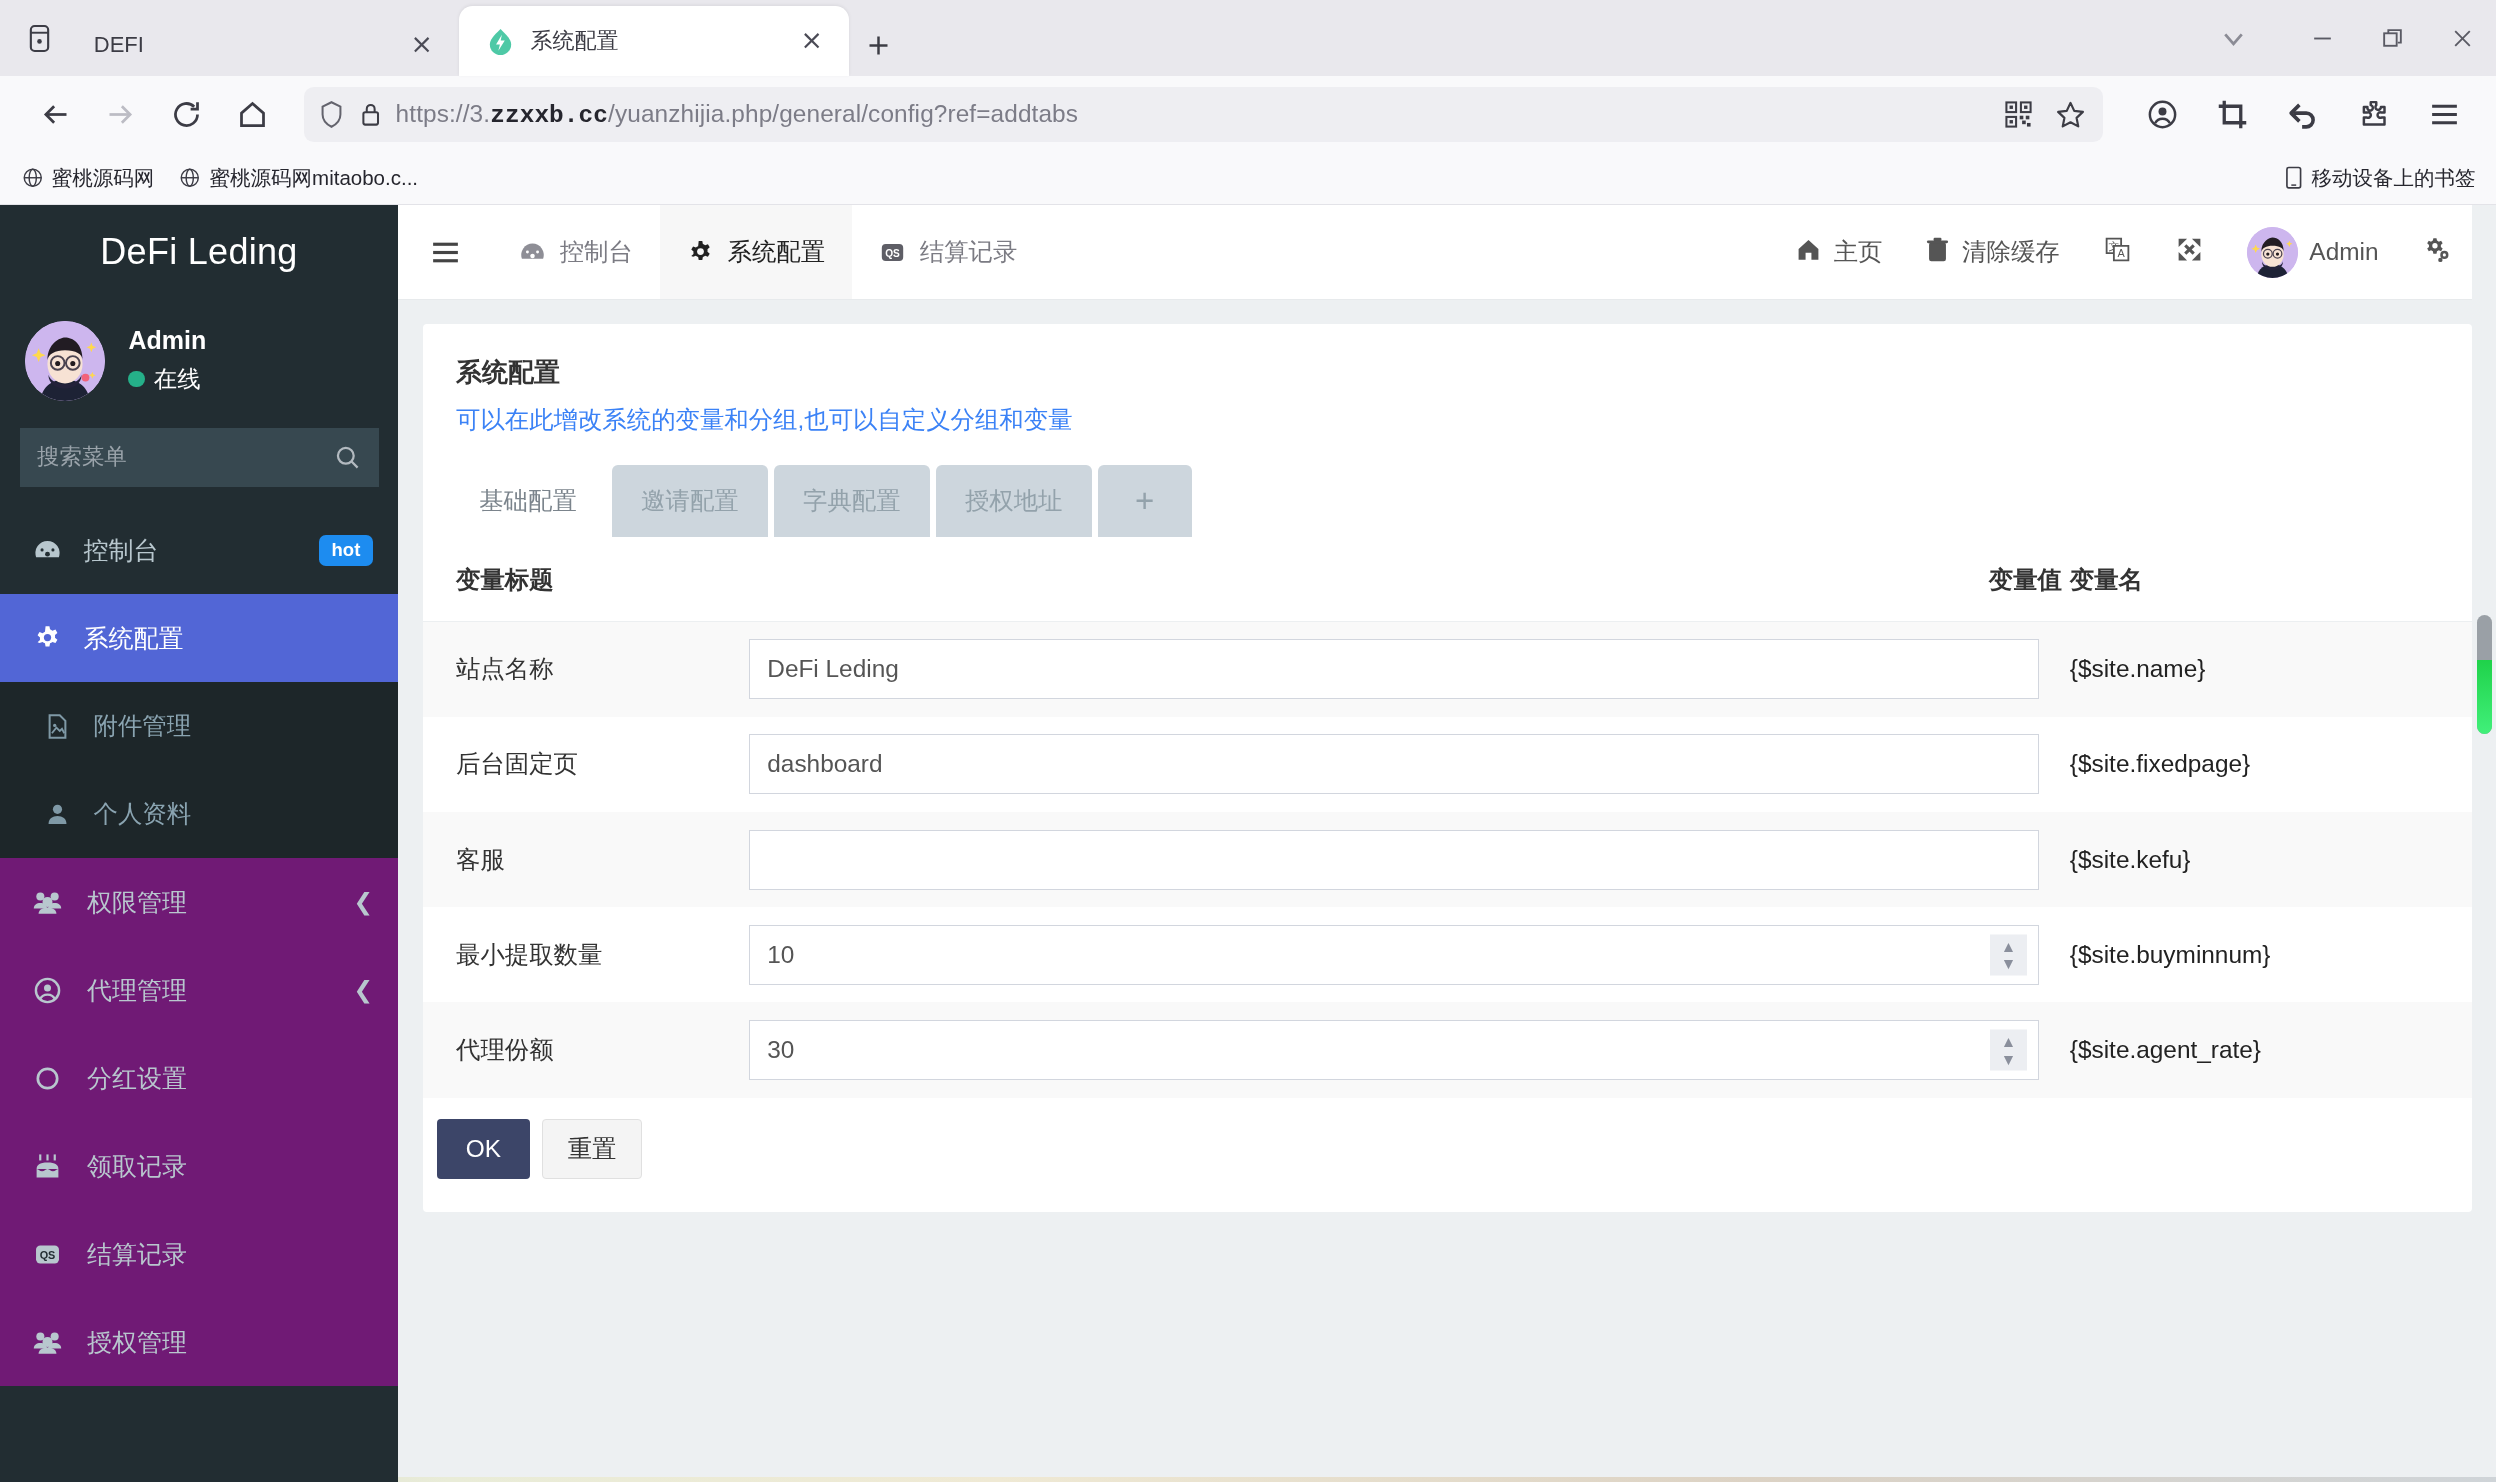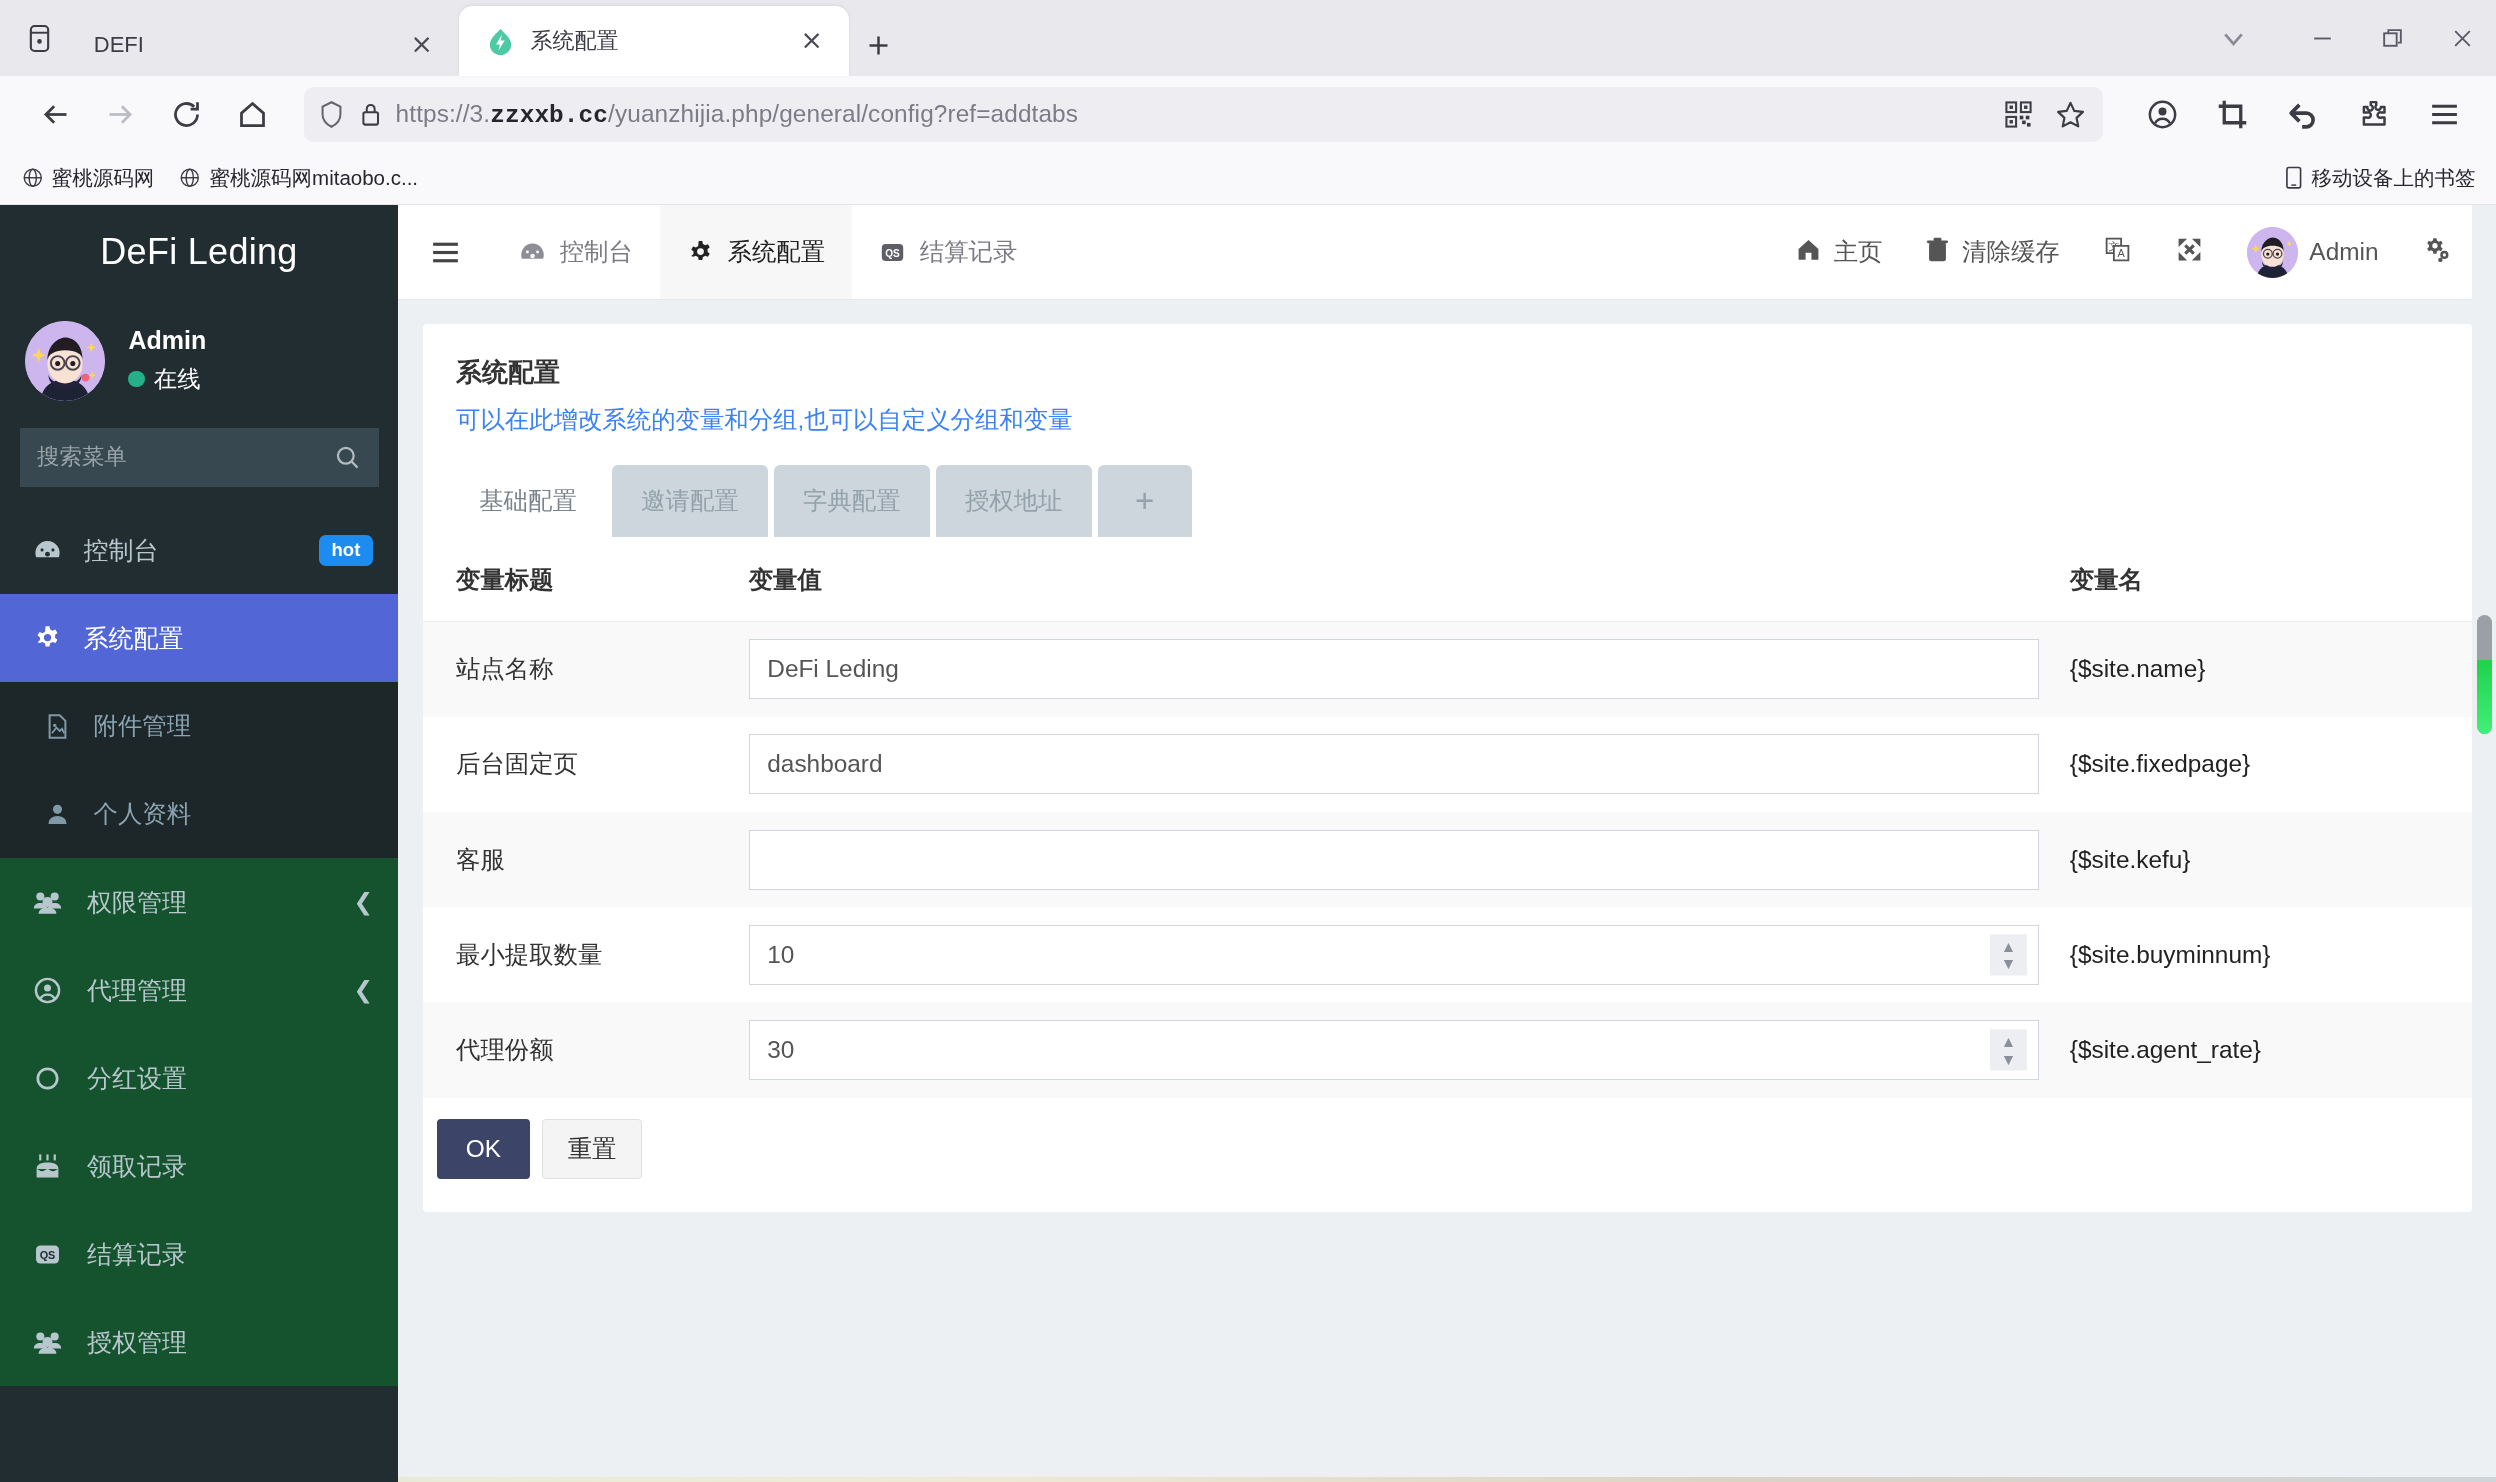--- a/index.html
+++ b/index.html
@@ -107,21 +107,21 @@
   .menu { flex: 1; overflow: hidden; }
   .mitem {
     height: 88px; display: flex; align-items: center; padding: 0 25px 0 31px;
     color: #b8c7ce; font-size: 25px; gap: 19.5px; position: relative;
   }
   .mitem .micon { width: 33px; display: flex; justify-content: center; align-items:center; flex:none; }
   .mitem .mlabel { flex: 1; white-space: nowrap; }
   .mitem.active { background: #5266d6; color: #fff; }
   .mitem.sub { background: #1d2629; color: #8aa4b1; padding-left: 41px; font-size: 24.4px; }
   .mitem.sub .micon { color: #7f99a6; }
-  .mitem.group { background: #14532d; gap: 23px; }
+  .mitem.group { background: #701a75; gap: 23px; }
   .badge { font-size: 18.5px; font-weight: 700; color: #fff; padding: 4.9px 12.7px; border-radius: 6.8px; }
   .badge.hot { background: #1d8cf0; }
   .badge.new { background: #7d68b5; }
   .chev-left { color: #b8c7ce; font-size: 23.4px; }
 
   
   .main { flex: 1; display: flex; flex-direction: column; min-width: 0; position: relative; }
   .topnav {
     height: 94px; background: #fff; display: flex; align-items: center;
     flex: none; box-shadow: 0 1px 0 #e7eaec;
@@ -154,21 +154,21 @@
   }
   .tabitem.active { background: #fff; color: #7b848c; }
   .tabitem.plus { min-width: 94px; color: #93a2ab; font-size: 33px; }
 
   .table { width: 100%; border-collapse: collapse; table-layout: fixed; }
   .table thead th {
     text-align: left; font-size: 24.4px; font-weight: 700; color: #333;
     padding: 27px 0 25px 0; border-bottom: 1px solid #eceff1;
   }
   .table th.c1 { width: 312px; padding-left: 33px; }
-  .table th.c2 { width: auto; padding-left: 13.7px;}
+  .table th.c2 { width: auto; padding-left: 13.7px; text-align: right;}
   .table th.c3 { width: 410px; padding-left: 7.8px;}
   .table tbody td { padding: 17.6px 0; vertical-align: middle; font-size: 24.4px; color: #333; }
   .table tbody tr.odd { background: #f9f9f9; }
   .table td.c1 { padding-left: 33px; color: #333; }
   .table td.c2 { padding-left: 13.7px; padding-right: 23.4px;}
   .table td.c3 { padding-left: 7.8px; color: #222; }
 
   .inp {
     width: 100%; height: 60px; border: 1px solid #d2d6de; background: #fff;
     padding: 0 17.6px; font-size: 24.4px; color: #555; font-family: inherit;

